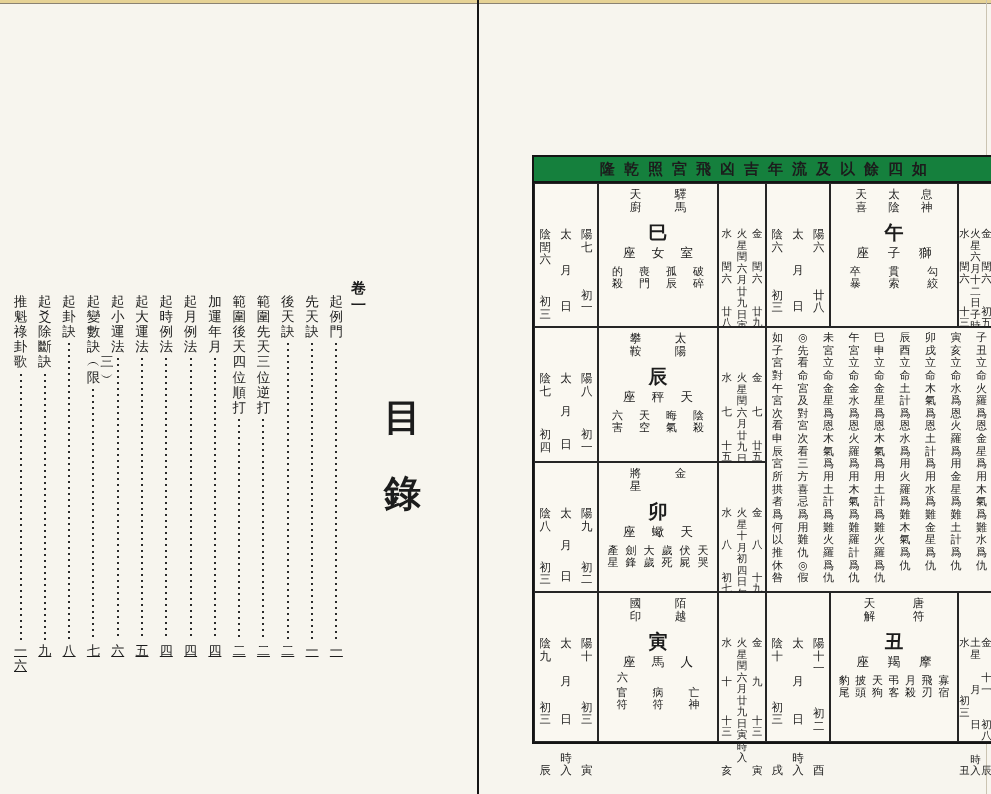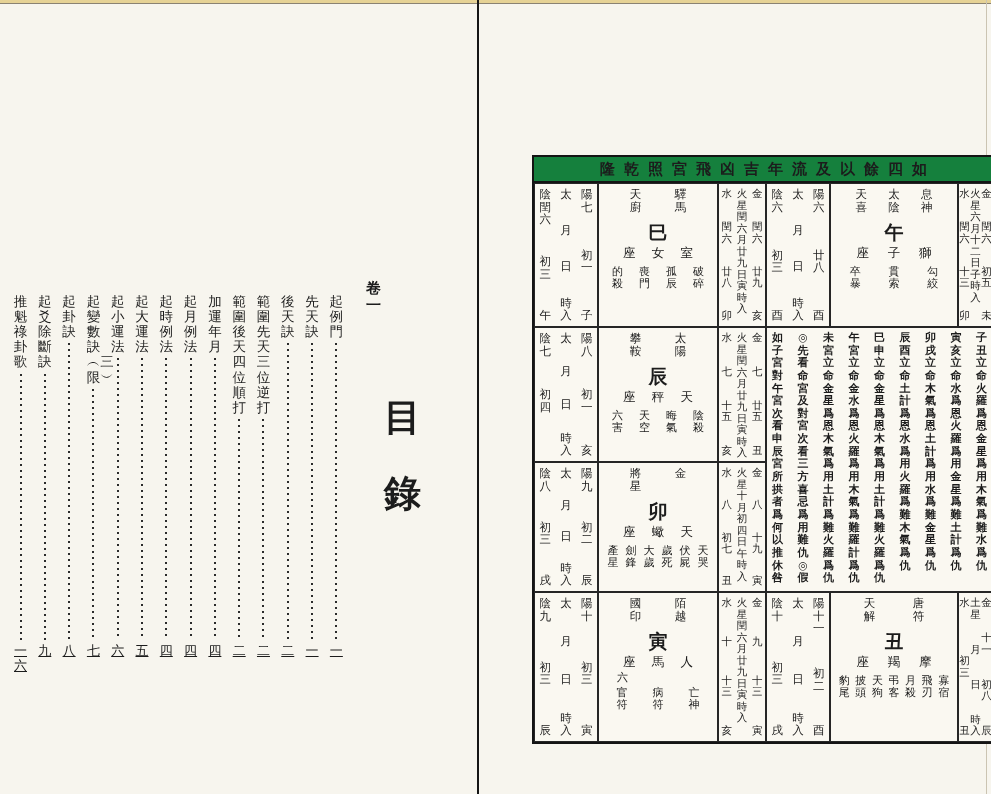--- a/index.html
+++ b/index.html
@@ -10,57 +10,57 @@
     color:#1c1c1c;
   }
   .vtext{width:1em;word-break:break-all;line-height:1.1;text-align:center;display:block;}
   
   #top-band{position:absolute;left:0;top:0;width:991px;height:3px;background:#e6d295;}
   #top-line{position:absolute;left:0;top:3px;width:991px;height:1px;background:#8a8272;}
   #gutter-line{position:absolute;left:477px;top:0;width:2px;height:794px;background:#151515;}
   #edge-line{position:absolute;left:986px;top:0;width:1px;height:794px;background:#cbc4b2;}
 
   
-  #volume-label{position:absolute;left:366px;top:280px;font-size:15px;font-weight:bold;}
+  #volume-label{position:absolute;left:351px;top:280px;font-size:15px;font-weight:bold;}
   #contents-title{position:absolute;left:384px;top:380px;font-size:37px;line-height:2.05;font-weight:bold;letter-spacing:0;}
   #toc{position:absolute;left:10px;top:282px;width:337px;height:408px;
        display:flex;flex-direction:row-reverse;justify-content:space-between;}
   .toc-entry{width:21px;display:flex;flex-direction:column;align-items:center;margin-top:12px;}
   .toc-label{font-size:13.5px;line-height:1.12;}
   .toc-leader{flex:1;width:2px;margin:4px auto 4px;
       background:repeating-linear-gradient(to bottom,#2b2b2b 0 2px,transparent 2px 6px);}
   .toc-num{height:46px;font-size:13px;line-height:1.15;text-decoration:underline;}
 
   
   #chart-table{position:absolute;left:532px;top:155px;width:459px;height:585px;
       border:2px solid #141414;background:#15803d;box-sizing:content-box;}
   #chart-head{position:absolute;left:0;top:0;width:100%;height:26px;border-bottom:2px solid #141414;
       display:flex;align-items:center;justify-content:center;
       font-weight:bold;font-size:15px;letter-spacing:9px;text-indent:9px;box-sizing:border-box;}
   #chart-body{position:absolute;left:0;top:0;width:459px;height:585px;}
   .cell{position:absolute;border:1px solid #262626;box-sizing:border-box;background:#faf8f1;}
   .pieces{display:flex;flex-direction:column;justify-content:space-between;align-items:center;
-      height:100%;padding:4px 0;box-sizing:border-box;}
+      height:100%;padding:4px 0;box-sizing:border-box;margin-top:40px;}
   .pieces.single{justify-content:flex-start;align-items:center;}
   .triple{display:flex;flex-direction:row-reverse;justify-content:space-around;height:100%;}
   .planets-cell{font-size:10.5px;}
   .sunmoon-cell{font-size:11.5px;}
   .palace-cell{display:flex;flex-direction:column;}
   .stars-top{display:flex;flex-direction:row-reverse;justify-content:space-around;
       padding:4px 14px 0;min-height:32px;font-size:11.5px;}
   .branch-char{text-align:center;font-size:19px;font-weight:bold;line-height:1;margin:3px 0 2px;}
   .const-row{display:flex;flex-direction:row-reverse;justify-content:space-around;
       font-size:12.5px;padding:1px 16px;}
   .stars-mid{display:flex;flex-direction:row-reverse;justify-content:flex-end;
       font-size:11px;padding:0 18px;}
   .stars-bottom{flex:1;display:flex;flex-direction:row-reverse;justify-content:space-around;
       align-items:flex-start;padding:3px 5px 4px;font-size:11px;}
   #center-text-block{display:flex;flex-direction:row-reverse;justify-content:space-between;
       padding:4px 5px;font-size:11px;}
-  #center-text-block .vtext{line-height:1.15;font-weight:bold;}
+  #center-text-block .vtext{line-height:1.15;}
 </style>
 </head>
 <body>
 
 <div id="top-band"></div>
 <div id="top-line"></div>
 <div id="gutter-line"></div>
 <div id="edge-line"></div>
 
 <div id="volume-label" class="vtext">卷一</div>

